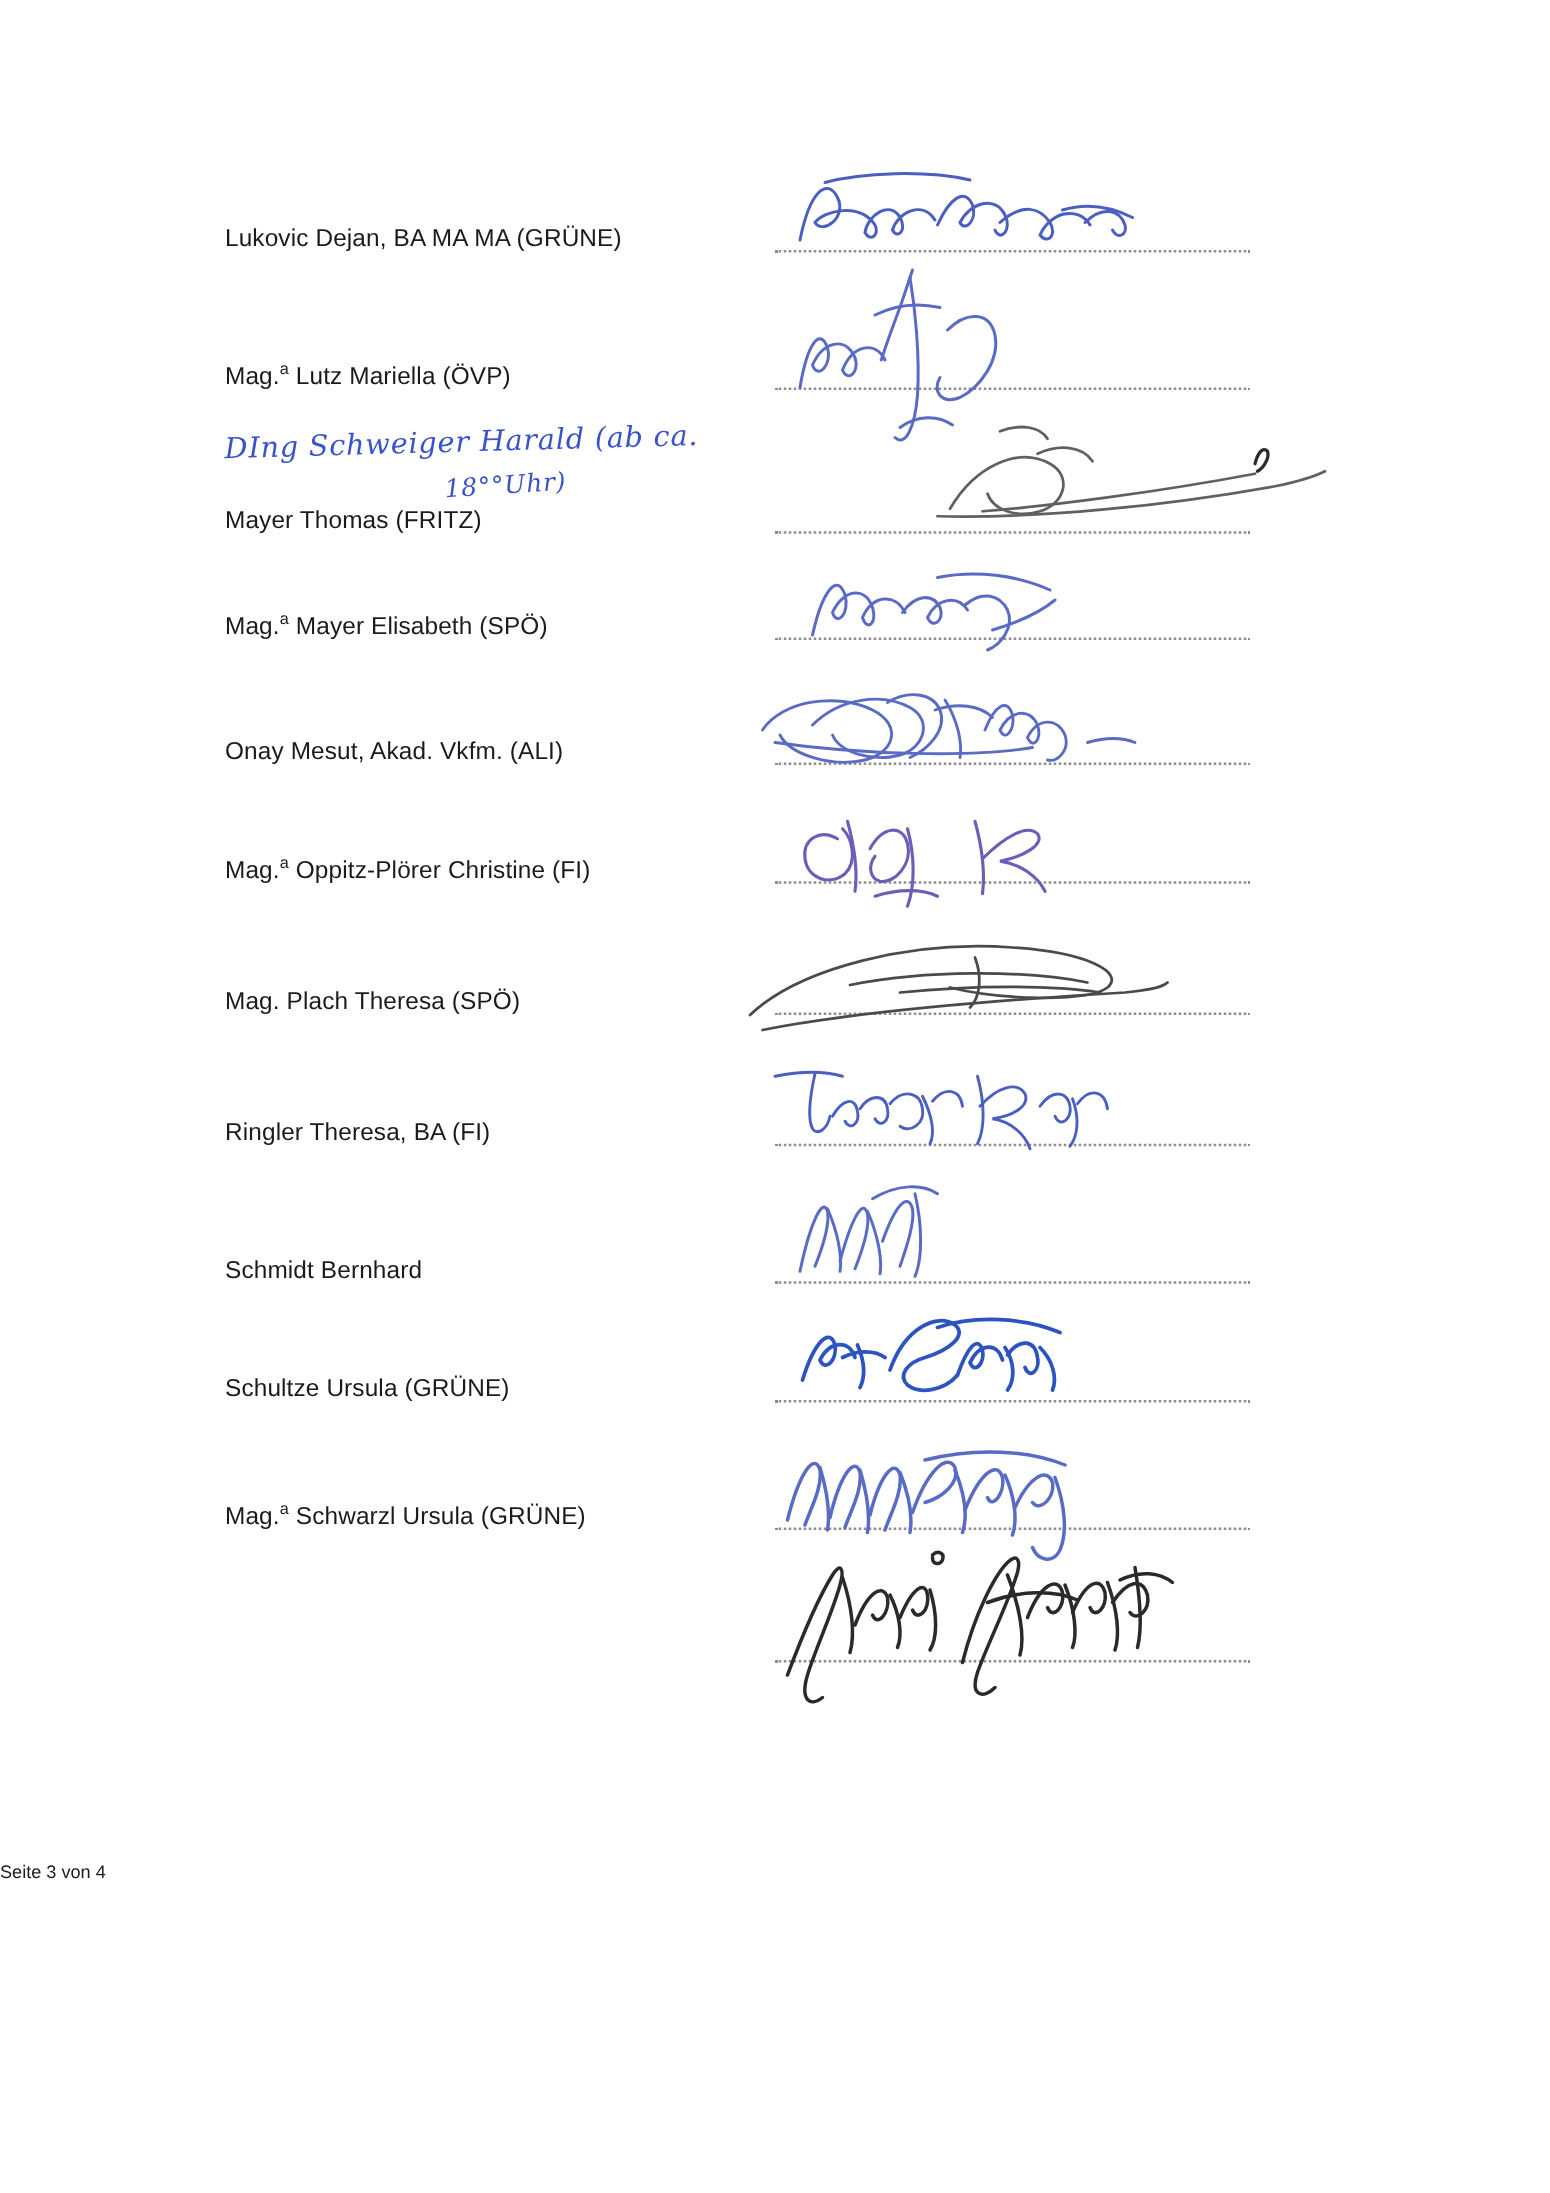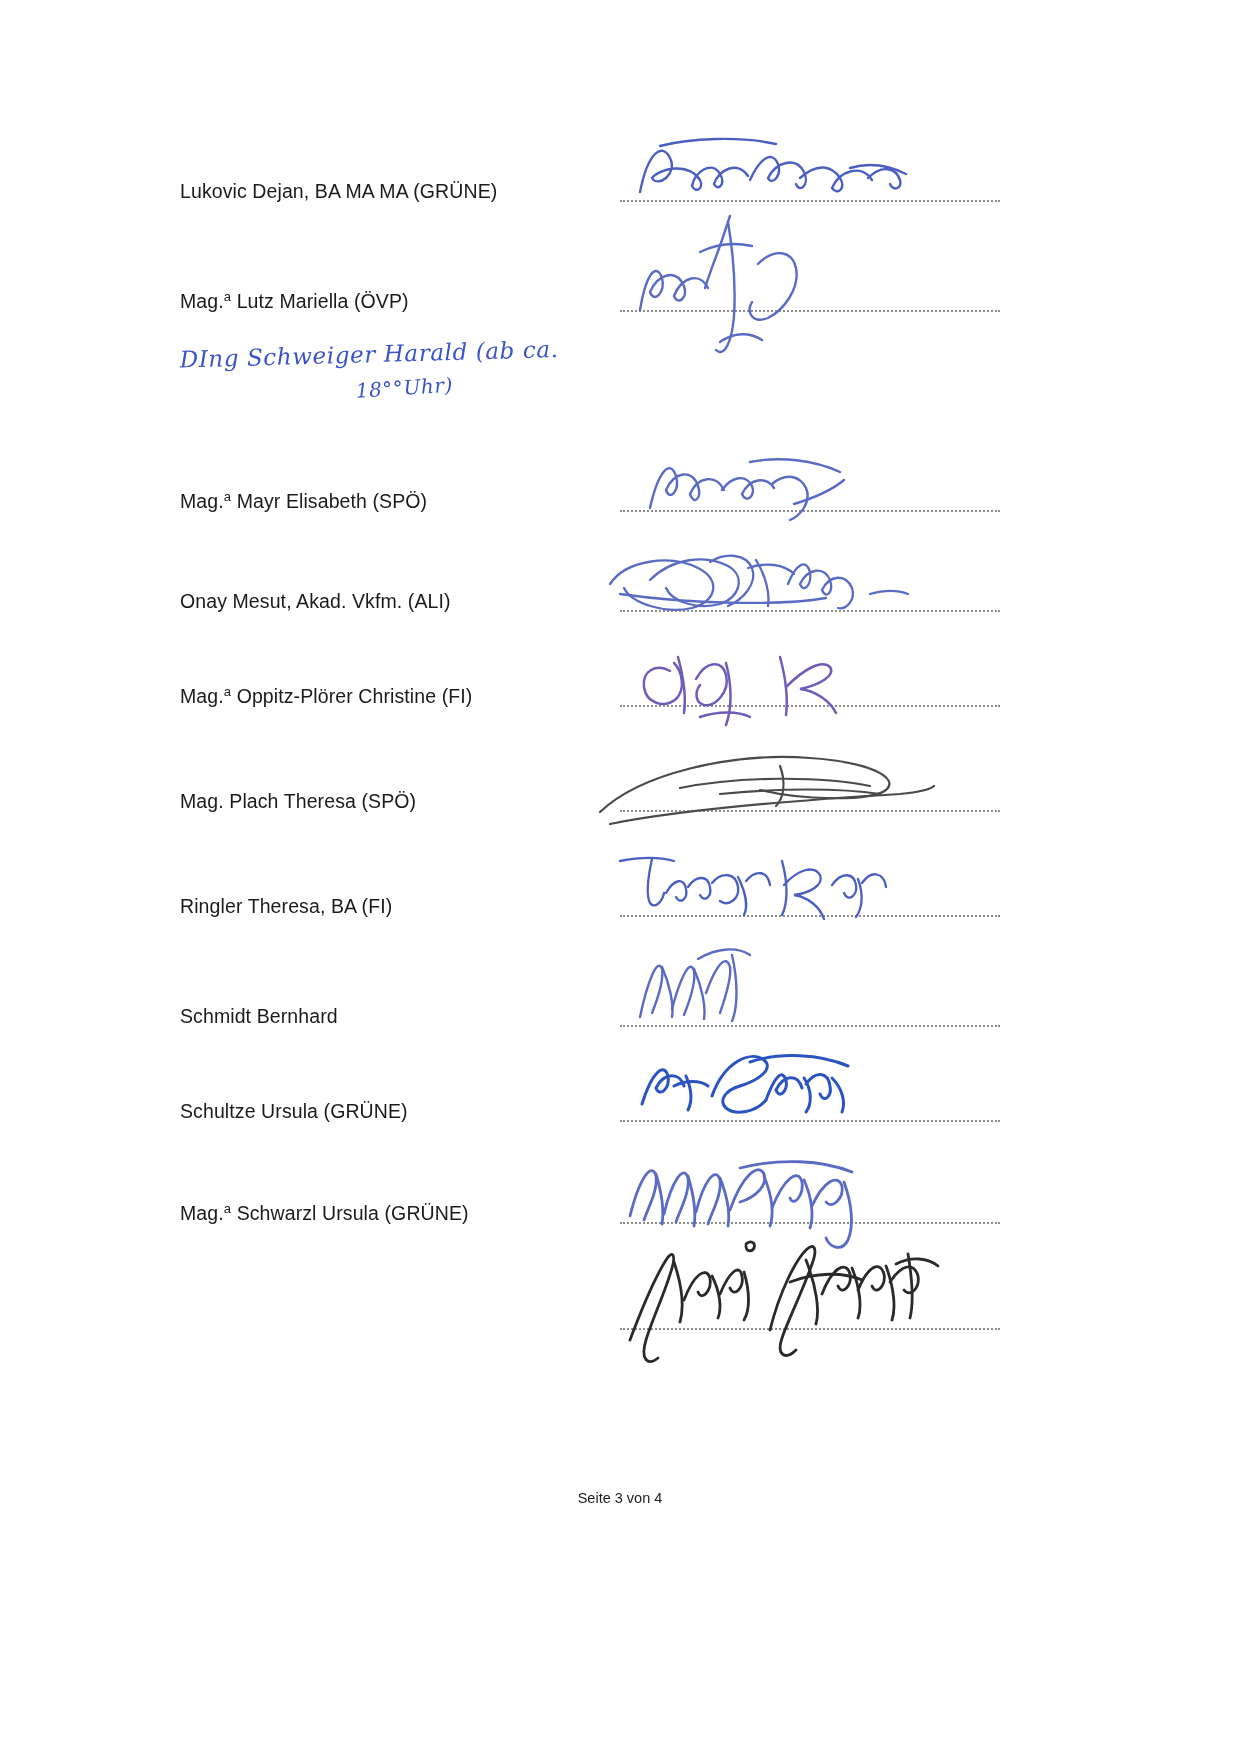--- a/index.html
+++ b/index.html
@@ -79,21 +79,20 @@
     margin-left: 175px;
     margin-top: 6px;
     font-size: 20px;
     transform: rotate(-2deg);
   }
   .footer {
     position: absolute;
     left: 0;
     top: 1490px;
     width: 1240px;
-    text-align: center;
     font-size: 14.5px;
     color: #1b1b1b;
   }
 </style>
 </head>
 <body>
 
 <div class="page">
 
   <div class="rows">
@@ -130,23 +129,41 @@
           </g>
         </svg>
       </div>
     </div>
 
     <div class="handwritten-note">
       <span>DIng Schweiger Harald (ab ca.</span>
       <span class="line2">18°°Uhr)</span>
     </div>
 
+    <div class="sig-row" style="top:355px">
+      <div class="name"><span>Mayer Thomas (FRITZ)</span></div>
+      <div class="dotline"></div>
+      <div class="sigwrap">
+        <svg width="470" height="110" viewBox="0 0 470 110" style="margin-top:-20px">
+          <g fill="none" stroke="#606060" stroke-width="2.2" stroke-linecap="round">
+            <path d="M160 80 C180 46, 214 30, 240 44 C258 54, 252 76, 232 82 C212 88, 194 80, 190 68"></path>
+            <path d="M200 18 C216 12, 232 14, 238 24"></path>
+            <path d="M230 36 C248 28, 266 30, 274 42"></path>
+            <path d="M186 82 C240 78, 330 66, 404 52"></path>
+            <path d="M150 86 C230 88, 330 78, 420 62 C440 58, 452 54, 460 50"></path>
+          </g>
+          <g fill="none" stroke="#2b2b2b" stroke-width="2.6" stroke-linecap="round">
+            <path d="M404 44 C406 36, 410 30, 414 34 C416 40, 410 48, 406 50"></path>
+          </g>
+        </svg>
+      </div>
+    </div>
 
     <div class="sig-row" style="top:440px">
-      <div class="name"><span>Mag.</span><span class="sup">a</span><span> Mayr Elisabeth (SPÖ)</span></div>
+      <div class="name"><span>Mag.</span><span class="sup">a</span><span> Mayer Elisabeth (SPÖ)</span></div>
       <div class="dotline"></div>
       <div class="sigwrap">
         <svg width="470" height="110" viewBox="0 0 470 110">
           <g fill="none" stroke="#5a6bc4" stroke-width="2.4" stroke-linecap="round">
             <path d="M50 76 C58 40, 70 26, 76 44 C80 58, 70 70, 66 58 C74 40, 92 36, 98 54 C102 66, 94 74, 90 62 C98 44, 116 42, 124 58"></path>
             <path d="M122 58 C132 44, 146 42, 152 54 C156 64, 146 72, 142 62 C150 46, 166 44, 174 56"></path>
             <path d="M172 52 C186 40, 200 44, 206 56 C212 70, 200 84, 190 88"></path>
             <path d="M150 30 C180 24, 214 28, 240 40"></path>
             <path d="M194 72 C214 66, 232 58, 244 48"></path>
           </g>

